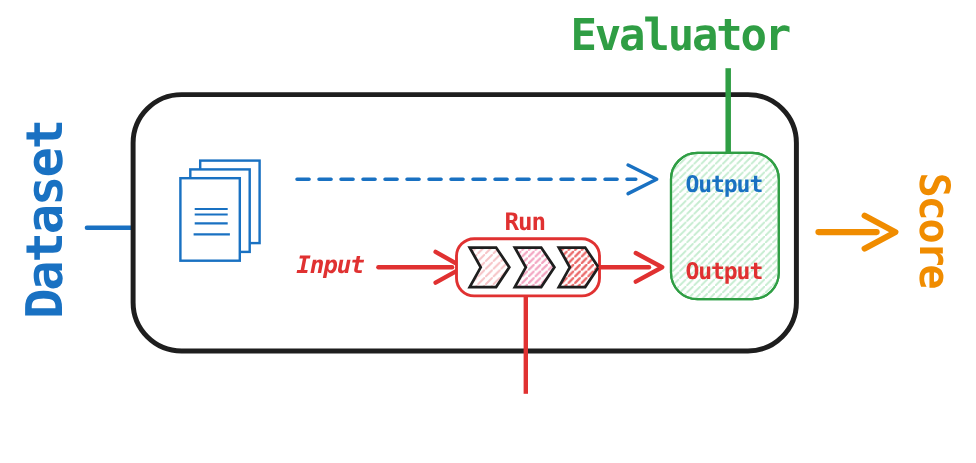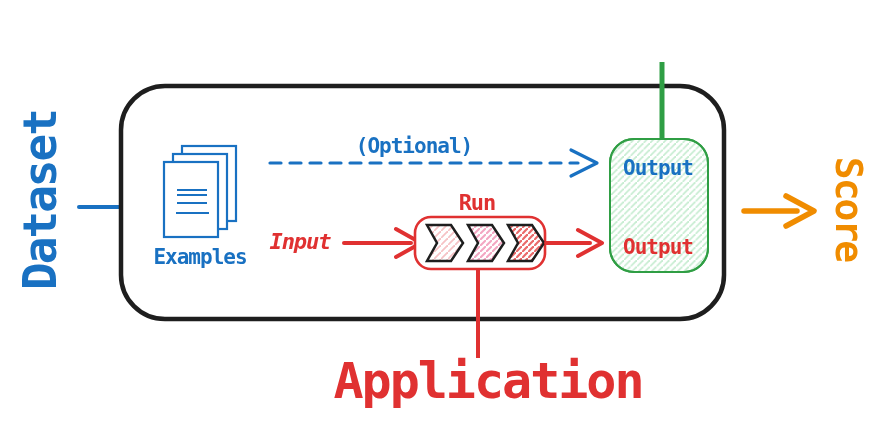--- a/index.html
+++ b/index.html
@@ -99,28 +99,26 @@
     <line x1="478" y1="269" x2="478" y2="358" stroke="#e03131" stroke-width="4"></line>
 
     <g stroke="#f08c00" stroke-width="5.5" fill="none" stroke-linecap="round" stroke-linejoin="round">
       <line x1="744" y1="211" x2="797" y2="211"></line>
       <polyline points="786,196 814,211 786,226"></polyline>
     </g>
   </svg>
 
   <div class="lbl vert-ccw c-blue sz-dataset" style="left:40px;top:200px;">Dataset</div>
 
+  <div class="lbl c-green sz-evaluator" style="left:618px;top:32px;">Evaluator</div>
 
   <div class="lbl vert-cw c-orange sz-score" style="left:849px;top:209px;">Score</div>
 
-  <div class="lbl c-red sz-application" style="left:488px;top:381px;">Application</div>
 
-  <div class="lbl c-blue sz-small" style="left:200px;top:257px;">Examples</div>
 
-  <div class="lbl c-blue sz-small" style="left:414px;top:146px;">(Optional)</div>
 
   <div class="lbl c-red sz-mid" style="left:300px;top:242px;font-style:italic;">Input</div>
 
   <div class="lbl c-red sz-mid" style="left:477px;top:203px;">Run</div>
 
   <div class="lbl c-blue sz-small" style="left:658px;top:168px;">Output</div>
 
   <div class="lbl c-red sz-small" style="left:658px;top:247px;">Output</div>
 
 </div>

